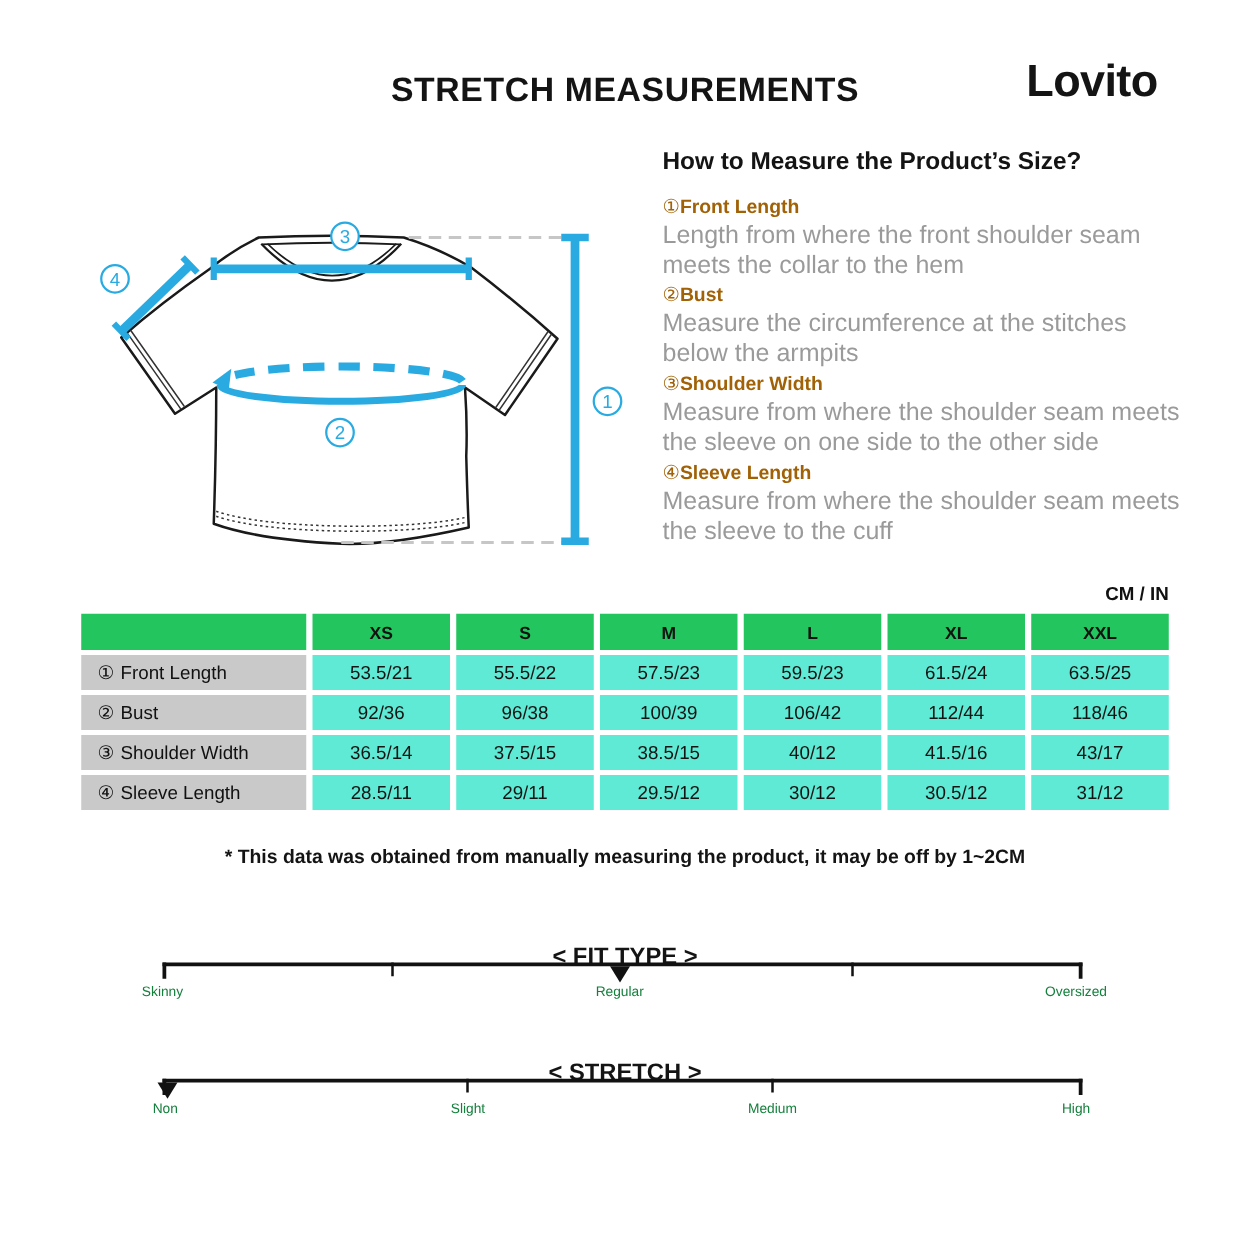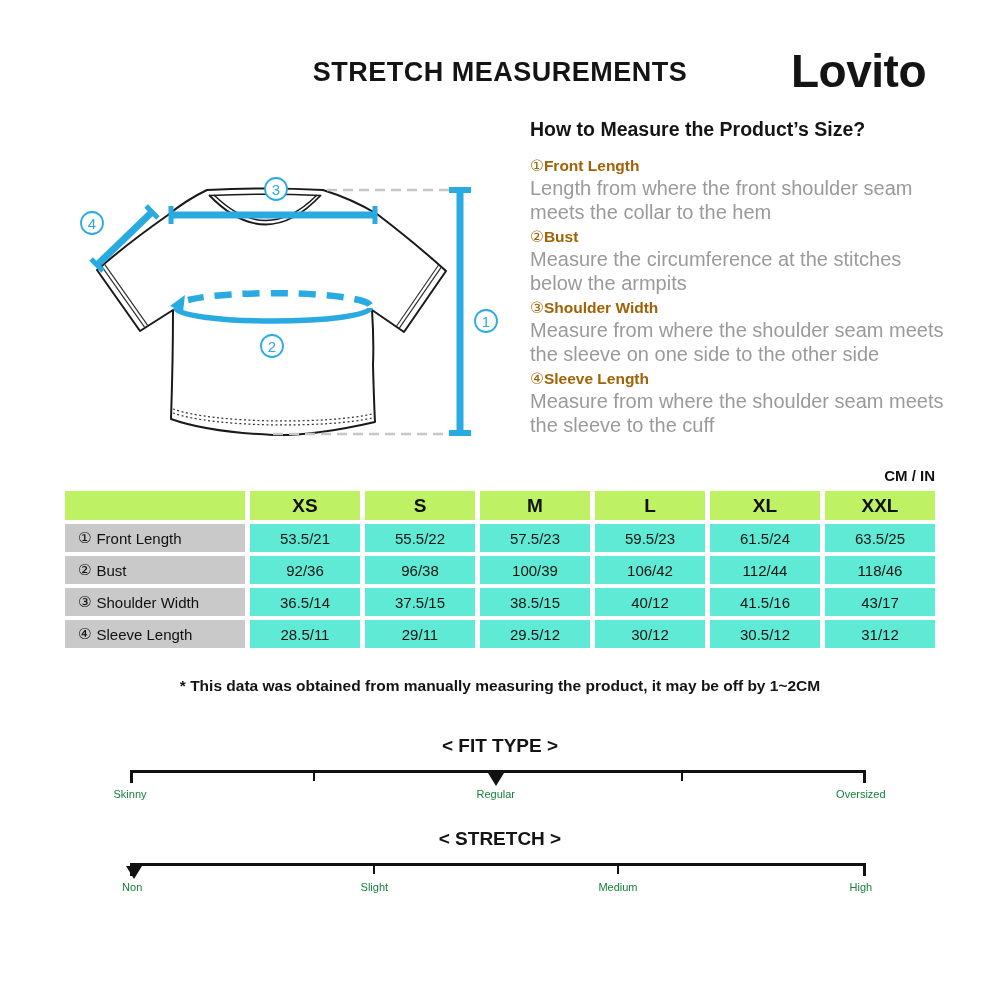--- a/index.html
+++ b/index.html
@@ -3,49 +3,49 @@
 <meta charset="utf-8">
 <style>
   html,body{margin:0;padding:0;background:#fff;}
   .page{position:relative;width:1000px;height:1000px;background:#ffffff;overflow:hidden;
         font-family:"Liberation Sans","DejaVu Sans",sans-serif;color:#111;}
 
   
   .main-title{position:absolute;left:0;top:57px;width:1000px;text-align:center;
 
               font-size:27px;font-weight:800;letter-spacing:.5px;color:#141414;}
-  .logo{position:absolute;top:44px;right:74px;font-size:46px;font-weight:800;letter-spacing:-0.5px;color:#141414;}
+  .logo{position:absolute;top:44px;right:74px;font-size:36px;font-weight:800;letter-spacing:-0.5px;color:#141414;}
 
   
   .diagram{position:absolute;left:50px;top:140px;width:470px;height:330px;}
 
   
   .guide{position:absolute;left:530px;top:118px;width:415px;}
   .guide-heading{font-size:19.5px;font-weight:700;color:#141414;margin:0 0 13px 0;}
   .guide-item-label{font-size:15.5px;line-height:23px;color:#a16207;margin-top:1px;}
   .guide-item-label .glabel{font-weight:700;}
   .guide-item-desc{font-size:20px;line-height:23.5px;color:#9a9a9a;font-weight:400;}
 
   
   .unit-label{position:absolute;top:467px;right:65px;font-size:15px;font-weight:700;}
   .size-table{position:absolute;left:65px;top:491px;width:870px;display:grid;
               grid-template-columns:180px repeat(6,1fr);column-gap:5px;row-gap:4px;}
   .cell{display:flex;align-items:center;justify-content:center;font-size:15px;}
-  .head-cell{background:#bef264;height:29px;font-weight:700;font-size:19px;}
+  .head-cell{background:#22c55e;height:29px;font-weight:700;font-size:14px;}
   .label-cell{background:#c9c9c9;height:28px;justify-content:flex-start;padding-left:13px;box-sizing:border-box;}
   .label-cell .num{font-weight:400;margin-right:5px;}
   .label-cell .lab{font-weight:500;}
   .value-cell{background:#5eead4;height:28px;font-weight:400;color:#141414;}
 
   
   .disclaimer{position:absolute;left:0;top:677px;width:1000px;text-align:center;
               font-size:15.5px;font-weight:700;color:#141414;}
 
   
-  .slider-title{position:absolute;left:0;width:1000px;text-align:center;font-size:19px;font-weight:800;color:#141414;}
+  .slider-title{position:absolute;left:0;width:1000px;text-align:center;font-size:19px;font-weight:800;color:#141414;margin-top:20px;}
   .slider-title.fit{top:735px;}
   .slider-title.stretch{top:828px;}
   .slider{position:absolute;left:130px;width:736px;height:46px;}
   .slider.fit{top:770px;}
   .slider.stretch{top:863px;}
   .track{position:absolute;left:0;top:0;width:100%;height:3px;background:#111;}
   .cap{position:absolute;top:0;width:3px;height:13px;background:#111;}
   .cap.left{left:0;}
   .cap.right{right:0;}
   .tick{position:absolute;top:0;width:2px;height:11px;background:#111;transform:translateX(-50%);}

